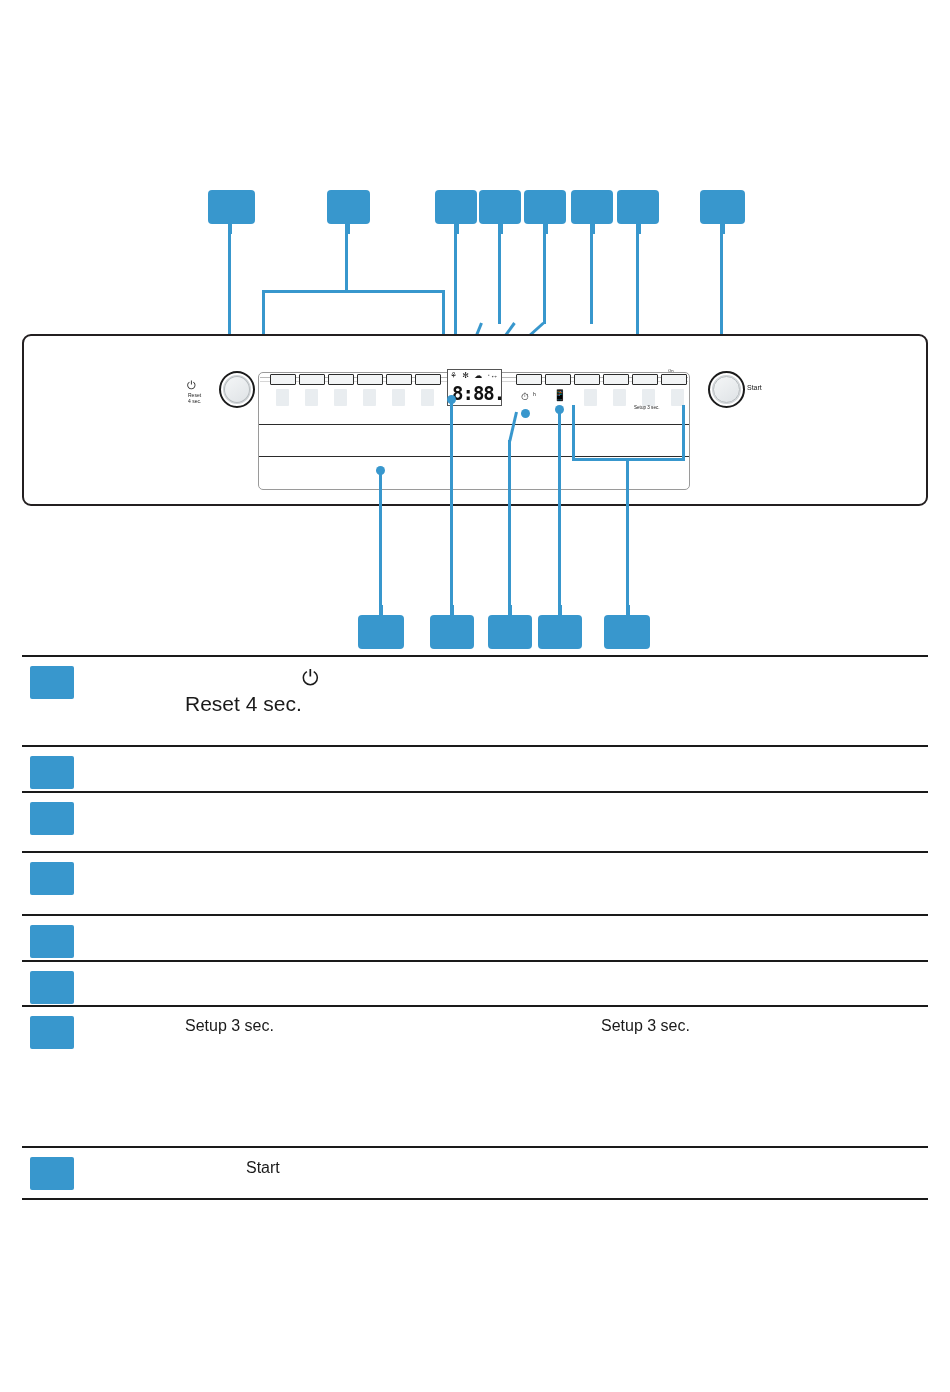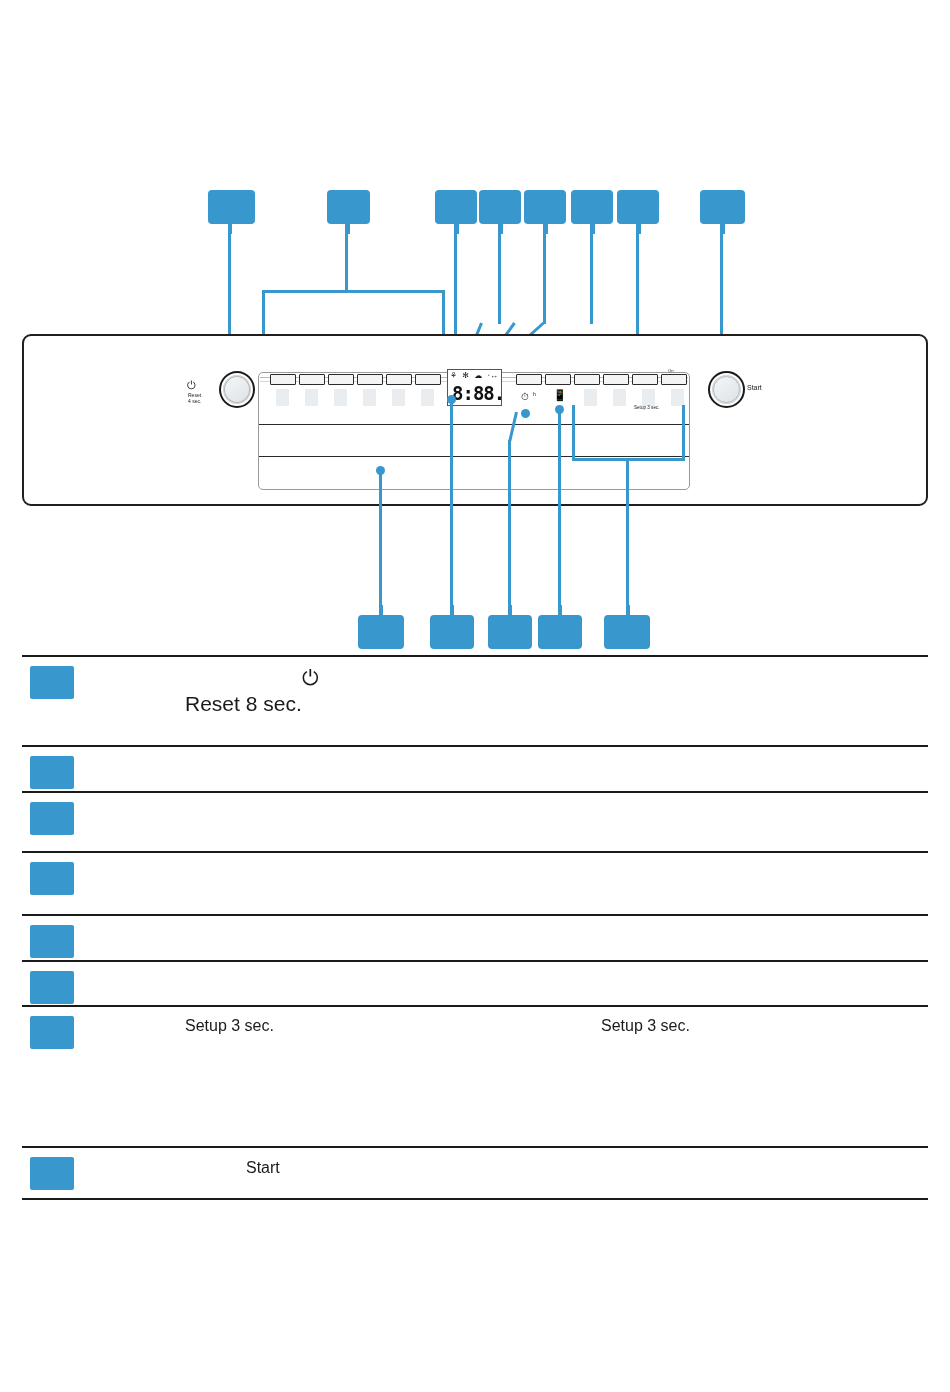--- a/index.html
+++ b/index.html
@@ -226,21 +226,21 @@
     <div class="callout" style="left: 538px; top: 615px; width: 44px; height: 34px;"></div>
     <div class="lead" style="left: 559px; width: 3px; height: 10px; top: 605px;"></div>
     <div class="callout" style="left: 604px; top: 615px; width: 46px; height: 34px;"></div>
     <div class="lead" style="left: 627px; width: 3px; height: 10px; top: 605px;"></div>
   </div>
 
 <div id="legend">
     <div class="rule" style="top: -1px;"></div>
     <div class="chip" style="top: 10px;"></div>
     <div class="legend-text lt-big" style="left: 280px; top: 10px;">⏻</div>
-    <div class="legend-text lt-big" style="left: 163px; top: 36px;">Reset 8 sec.</div>
+    <div class="legend-text lt-big" style="left: 163px; top: 36px;">Reset 4 sec.</div>
     <div class="rule" style="top: 89px;"></div>
     <div class="chip" style="top: 100px;"></div>
     <div class="rule" style="top: 135px;"></div>
     <div class="chip" style="top: 146px;"></div>
     <div class="rule" style="top: 195px;"></div>
     <div class="chip" style="top: 206px;"></div>
     <div class="rule" style="top: 258px;"></div>
     <div class="chip" style="top: 269px;"></div>
     <div class="rule" style="top: 304px;"></div>
     <div class="chip" style="top: 315px;"></div>

